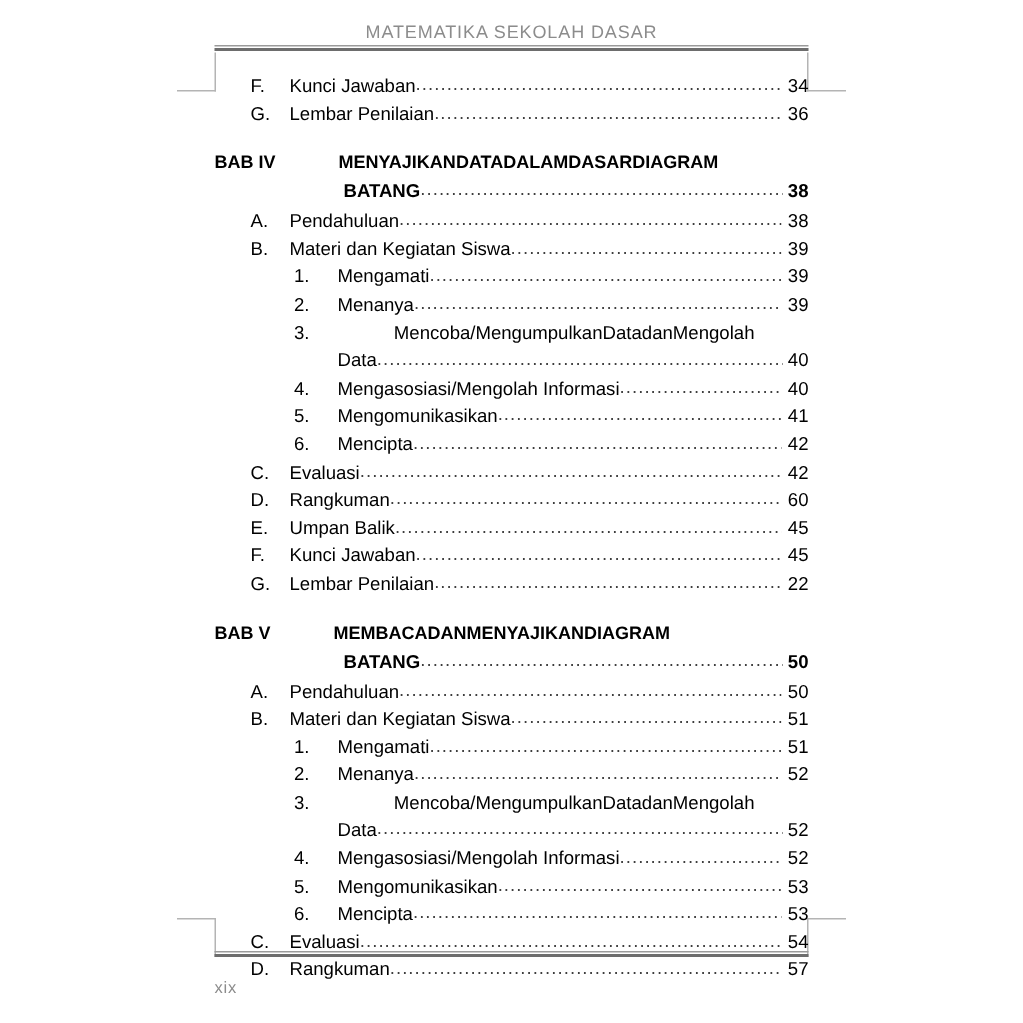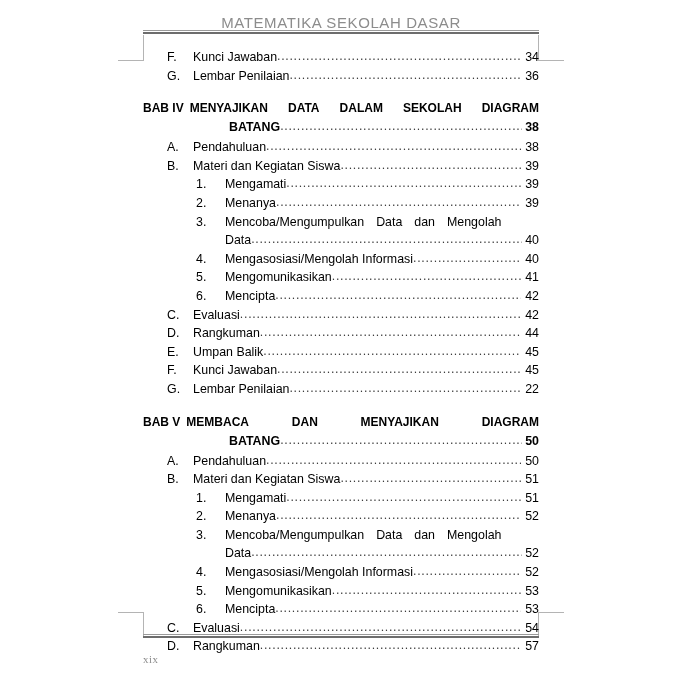--- a/index.html
+++ b/index.html
@@ -21,21 +21,21 @@
     height: 682px;
   }
 
   
   .running-header {
     position: absolute;
     top: 14px;
     left: 0;
     width: 682px;
     text-align: center;
-    font-size: 15px;
+    font-size: 12px;
     letter-spacing: 0.6px;
     color: #8c8c8c;
     white-space: nowrap;
   }
 
   
   .rule-top {
     position: absolute;
     top: 30px;
     left: 143px;
@@ -168,21 +168,22 @@
     line-height: 19px;
     white-space: nowrap;
   }
   .chapter .line1 .bab {
     flex: 0 0 auto;
     padding-right: 6px;
   }
   .chapter .line1 .words {
     flex: 1 1 auto;
     display: flex;
-    justify-content: space-between;
+    justify-content: flex-start;
+    margin-left: 36px;
   }
   .chapter .line2 {
     display: flex;
     align-items: flex-end;
     font-size: 12.4px;
     line-height: 19px;
     padding-left: 50px;
     white-space: nowrap;
   }
   .chapter .line2 .title { flex: 0 0 auto; margin-left: 36px; }
@@ -221,23 +222,22 @@
   .row-wrap .first {
     display: flex;
   }
   .row-wrap .first .marker {
     flex: 0 0 auto;
     width: 29px;
   }
   .row-wrap .first .words {
     flex: 1 1 auto;
     display: flex;
-    justify-content: flex-start;
+    justify-content: flex-end;
     padding-right: 36px;
-    gap: 12px;
   }
   .row-wrap .second {
     display: flex;
     align-items: flex-end;
     padding-left: 29px;
   }
   .row-wrap .second .title { flex: 0 0 auto; }
   .row-wrap .second .leader {
     flex: 1 1 auto;
     overflow: hidden;
@@ -278,21 +278,20 @@
     flex: 1 1 auto;
     text-align: center;
     padding-left: 30px;
   }
   .footer .fpage {
     flex: 0 0 auto;
     font-size: 11px;
     letter-spacing: 0.5px;
     color: #8c8c8c;
     padding-right: 10px;
-    font-family: Liberation Serif, serif;
   }
 </style>
 </head>
 <body>
 
 <div class="page">
 
   <div class="running-header">MATEMATIKA SEKOLAH DASAR</div>
 
   <div class="rule-top">
@@ -330,21 +329,21 @@
         <span class="leader"></span>
         <span class="pageno">36</span>
       </div>
       <div class="chapter">
         <div class="line1">
           <span class="bab">BAB IV</span>
           <span class="words">
             <span>MENYAJIKAN</span>
             <span>DATA</span>
             <span>DALAM</span>
-            <span>SEKOLAH</span>
+            <span>DASAR</span>
             <span>DIAGRAM</span>
           </span>
         </div>
         <div class="line2">
           <span class="title">BATANG</span>
           <span class="leader"></span>
           <span class="pageno">38</span>
         </div>
       </div>
       <div class="row lvl-letter">
@@ -408,21 +407,21 @@
       <div class="row lvl-letter">
         <span class="marker">C.</span>
         <span class="title">Evaluasi</span>
         <span class="leader"></span>
         <span class="pageno">42</span>
       </div>
       <div class="row lvl-letter">
         <span class="marker">D.</span>
         <span class="title">Rangkuman</span>
         <span class="leader"></span>
-        <span class="pageno">44</span>
+        <span class="pageno">60</span>
       </div>
       <div class="row lvl-letter">
         <span class="marker">E.</span>
         <span class="title">Umpan Balik</span>
         <span class="leader"></span>
         <span class="pageno">45</span>
       </div>
       <div class="row lvl-letter">
         <span class="marker">F.</span>
         <span class="title">Kunci Jawaban</span>

